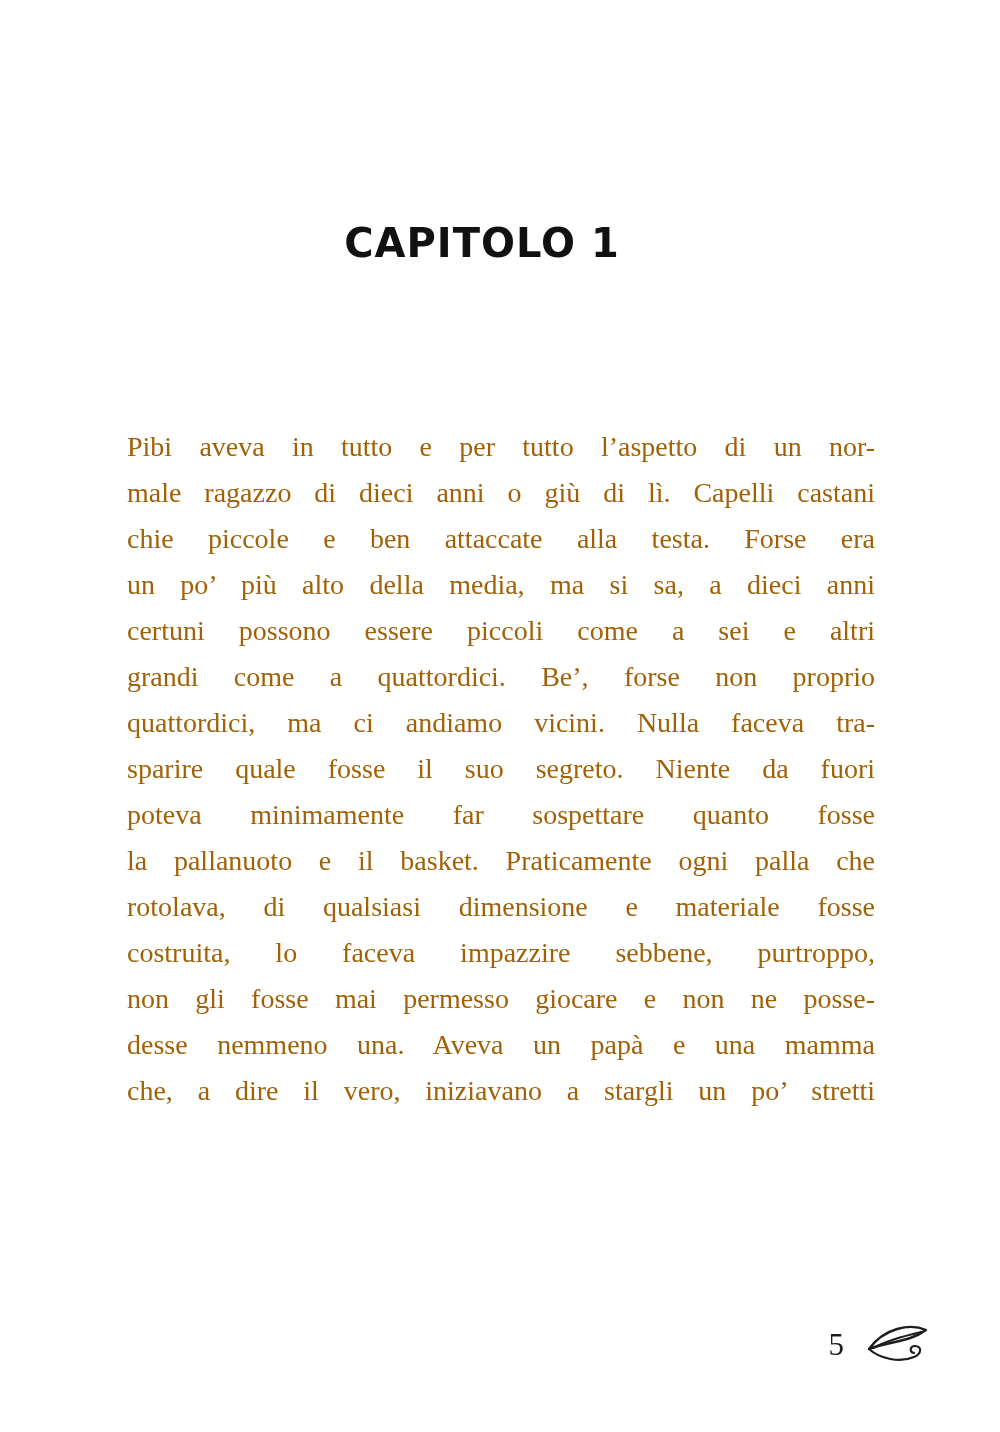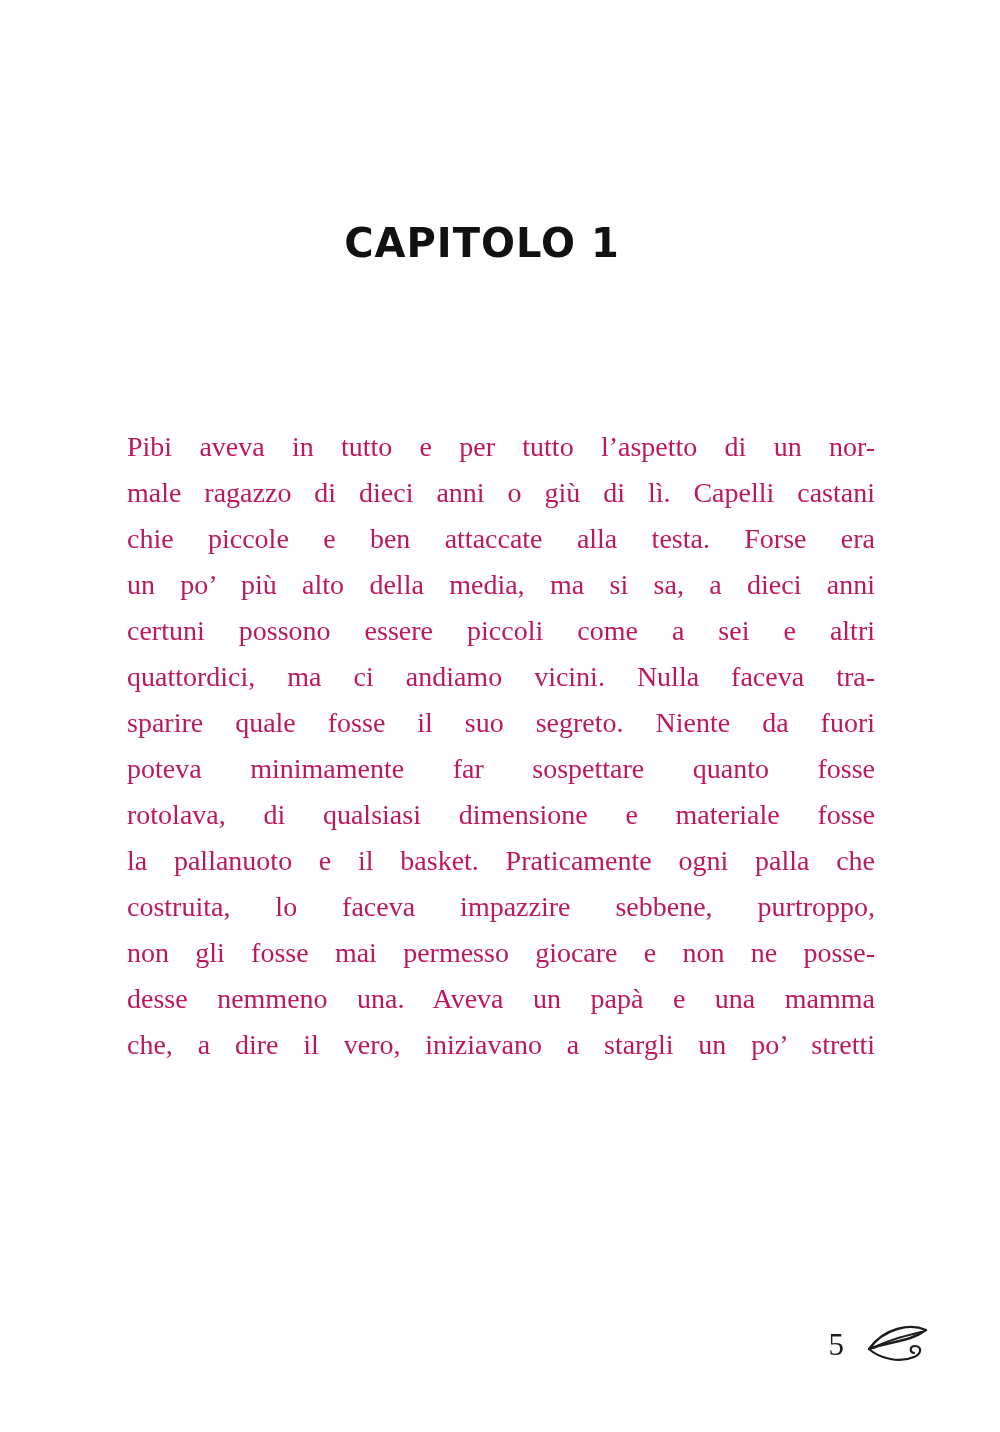--- a/index.html
+++ b/index.html
@@ -34,21 +34,21 @@
     left: 127px;
     width: 748px;
   }
   .line {
     font-size: 28px;
     line-height: 46px;
     text-align: justify;
     text-align-last: justify;
     -moz-text-align-last: justify;
     white-space: normal;
-    color: #be185d;
+    color: #a16207;
   }
   .footer {
     position: absolute;
     top: 1322px;
     right: 34px;
     display: flex;
     align-items: center;
     gap: 20px;
   }
   .page-number {
@@ -79,31 +79,32 @@
       <div class="line">male ragazzo di dieci anni o giù di lì. Capelli castani</div>
 
 
 
       <div class="line">chie piccole e ben attaccate alla testa. Forse era</div>
 
       <div class="line">un po’ più alto della media, ma si sa, a dieci anni</div>
 
       <div class="line">certuni possono essere piccoli come a sei e altri</div>
 
+      <div class="line">grandi come a quattordici. Be’, forse non proprio</div>
 
       <div class="line">quattordici, ma ci andiamo vicini. Nulla faceva tra-</div>
 
       <div class="line">sparire quale fosse il suo segreto. Niente da fuori</div>
 
       <div class="line">poteva minimamente far sospettare quanto fosse</div>
 
 
+      <div class="line">la pallanuoto e il basket. Praticamente ogni palla che</div>
+
       <div class="line">rotolava, di qualsiasi dimensione e materiale fosse</div>
-
-      <div class="line">la pallanuoto e il basket. Praticamente ogni palla che</div>
 
       <div class="line">costruita, lo faceva impazzire sebbene, purtroppo,</div>
 
       <div class="line">non gli fosse mai permesso giocare e non ne posse-</div>
 
       <div class="line">desse nemmeno una. Aveva un papà e una mamma</div>
 
       <div class="line">che, a dire il vero, iniziavano a stargli un po’ stretti</div>
     </div>
 

